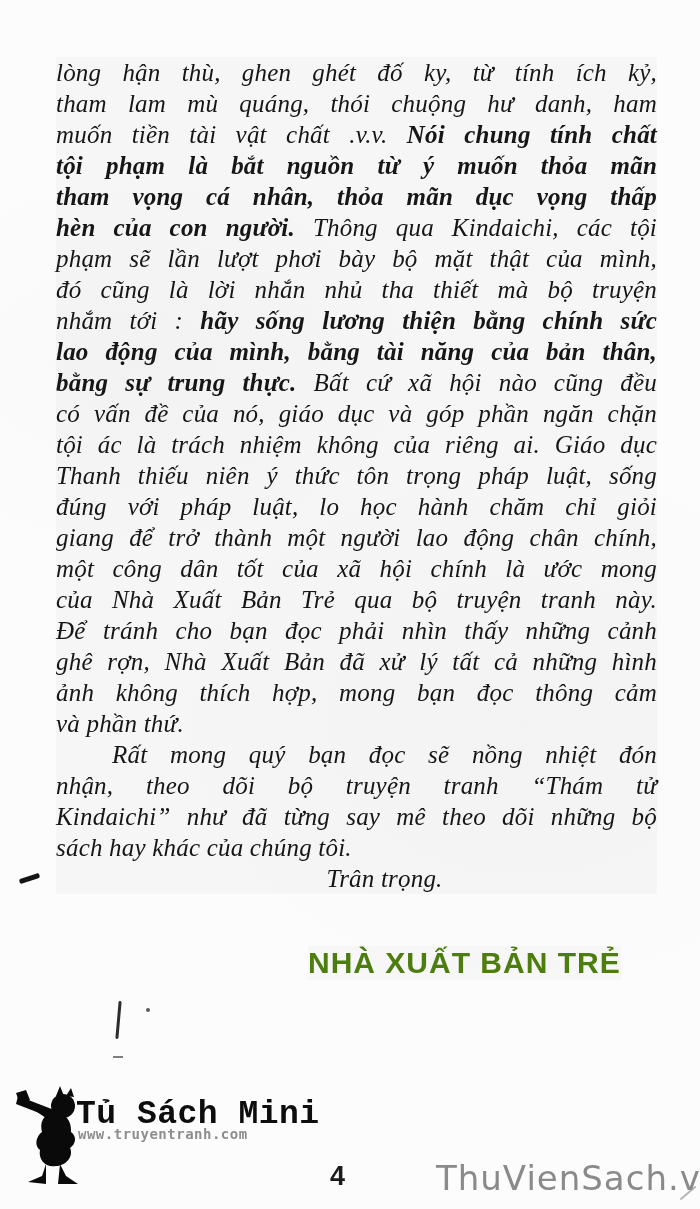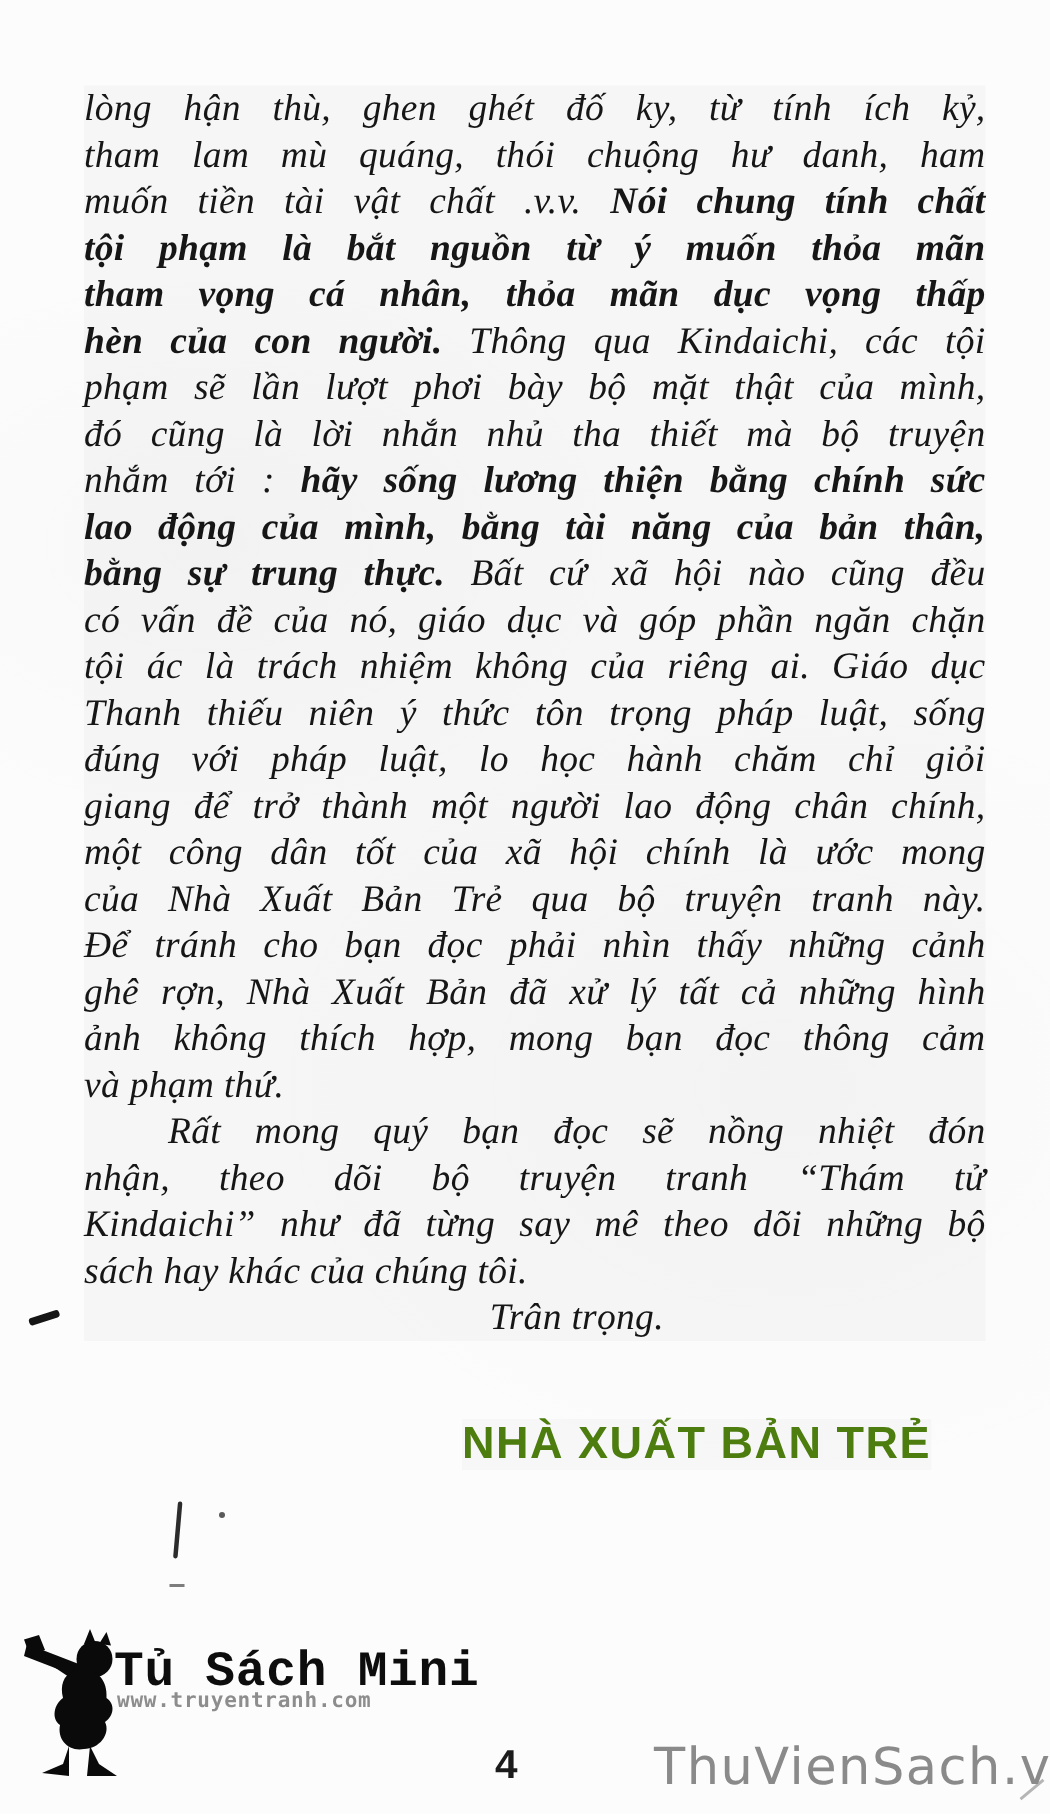--- a/index.html
+++ b/index.html
@@ -158,21 +158,21 @@
       <div class="line just"><span>có vấn đề của nó, giáo dục và góp phần ngăn chặn</span></div>
       <div class="line just"><span>tội ác là trách nhiệm không của riêng ai. Giáo dục</span></div>
       <div class="line just"><span>Thanh thiếu niên ý thức tôn trọng pháp luật, sống</span></div>
       <div class="line just"><span>đúng với pháp luật, lo học hành chăm chỉ giỏi</span></div>
       <div class="line just"><span>giang để trở thành một người lao động chân chính,</span></div>
       <div class="line just"><span>một công dân tốt của xã hội chính là ước mong</span></div>
       <div class="line just"><span>của Nhà Xuất Bản Trẻ qua bộ truyện tranh này.</span></div>
       <div class="line just"><span>Để tránh cho bạn đọc phải nhìn thấy những cảnh</span></div>
       <div class="line just"><span>ghê rợn, Nhà Xuất Bản đã xử lý tất cả những hình</span></div>
       <div class="line just"><span>ảnh không thích hợp, mong bạn đọc thông cảm</span></div>
-      <div class="line"><span>và phạm thứ.</span></div>
+      <div class="line"><span>và phần thứ.</span></div>
       <div class="line just ind"><span>Rất mong quý bạn đọc sẽ nồng nhiệt đón</span></div>
       <div class="line just"><span>nhận, theo dõi bộ truyện tranh “Thám tử</span></div>
       <div class="line just"><span>Kindaichi” như đã từng say mê theo dõi những bộ</span></div>
       <div class="line"><span>sách hay khác của chúng tôi.</span></div>
       <div class="line ind"><span>Trân trọng.</span></div>
     </div>
 
   <div class="signature">NHÀ XUẤT BẢN TRẺ</div>
 
   <div class="mark mark-slant"></div>

